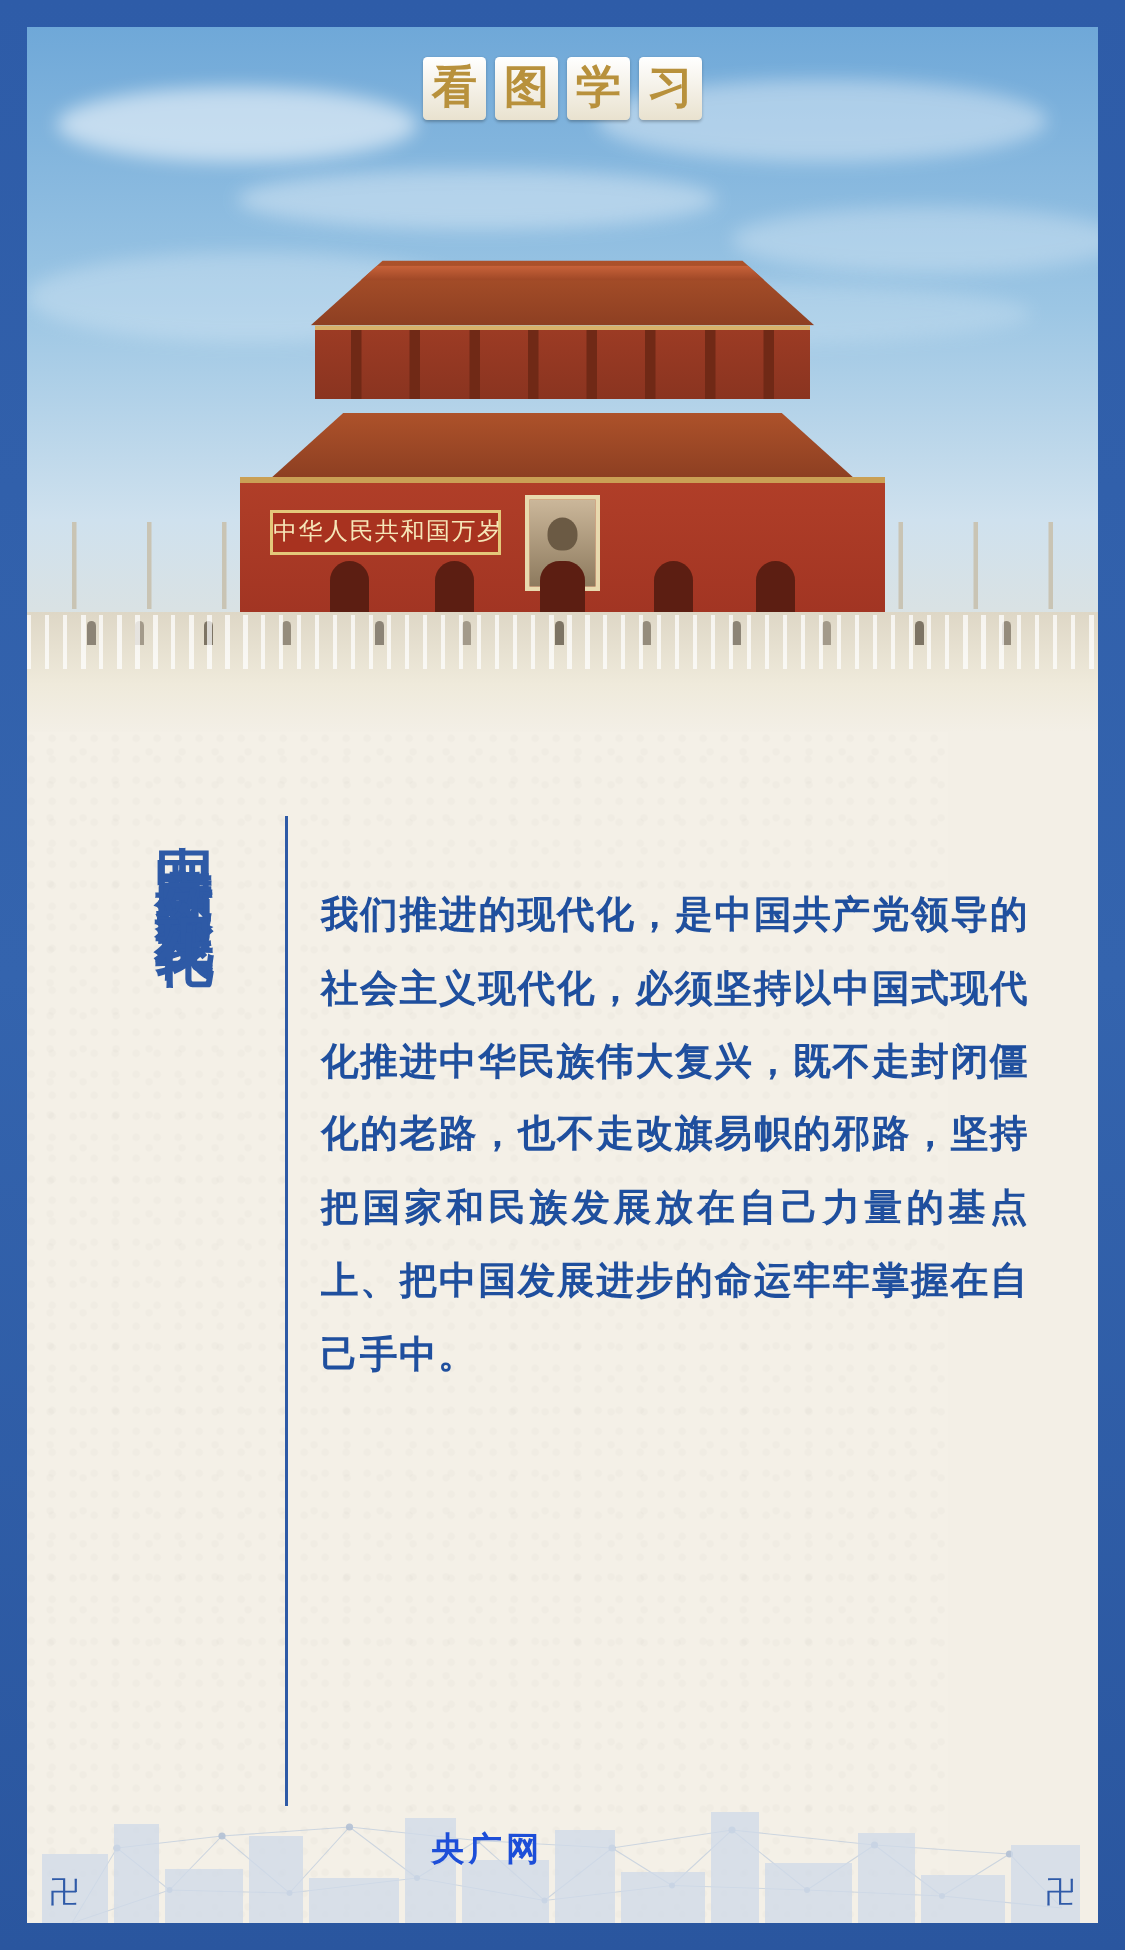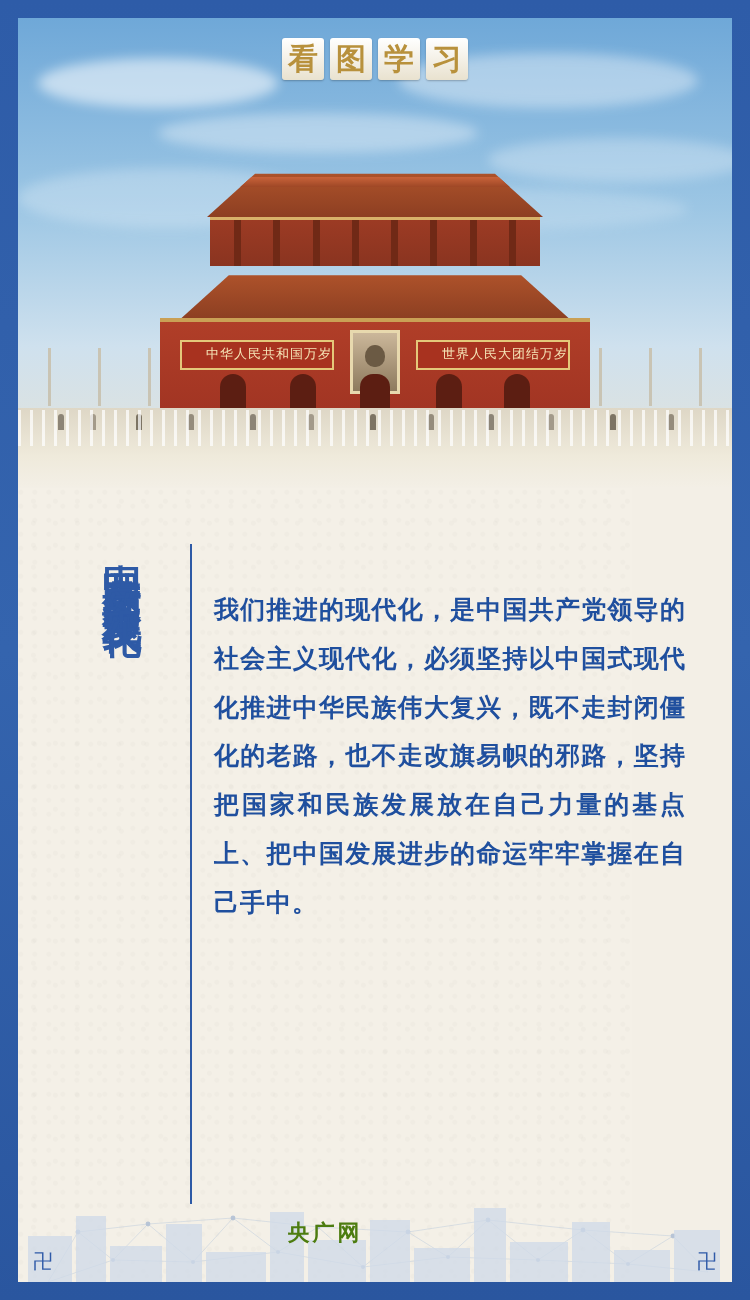--- a/index.html
+++ b/index.html
@@ -140,21 +140,21 @@
     position: relative;
     border-top: 4px solid #caa055;
   }
   .banner {
     position: absolute;
     top: 18px;
     height: 26px;
     background: #a8321f;
     border: 2px solid #e4c87a;
     color: #f6e6b8;
-    font-size: 13px;
+    font-size: 16px;
     line-height: 24px;
     text-align: right;
     font-family: "DejaVu Serif", serif;
     letter-spacing: 1px;
     white-space: nowrap;
   }
   .banner-left { left: 20px; width: 150px; }
   .banner-right { right: 20px; width: 150px; }
   .portrait {
     position: absolute;
@@ -281,21 +281,21 @@
     position:absolute; inset:0;
     opacity:.55;
   }
   .footer-logo {
     position:absolute;
     left: 50%; transform: translateX(-50%);
     bottom: 34px;
     font-family: "DejaVu Serif", serif;
     font-size: 22px;
     font-weight: bold;
-    color: #4d7c0f;
+    color: #1d4ed8;
     letter-spacing: 3px;
     white-space: nowrap;
   }
   .corner {
     position: absolute;
     width: 26px; height: 26px;
     color: #2f5aa8;
     font-size: 20px;
     line-height: 26px;
     text-align:center;
@@ -340,21 +340,20 @@
             <div class="col"></div>
             <div class="col"></div>
           </div>
         </div>
         <div class="roof-low">
           <div class="emblem"></div>
         </div>
         <div class="wall">
           <div class="banner banner-left">中华人民共和国万岁</div>
           <div class="portrait"></div>
-          <div class="banner banner-right">世界人民大团结万岁</div>
           <div class="gate-arch ga1"></div>
           <div class="gate-arch ga2"></div>
           <div class="gate-arch ga3"></div>
           <div class="gate-arch ga4"></div>
           <div class="gate-arch ga5"></div>
         </div>
       </div>
 
       <div class="poles">
         <div class="pole" style="left:30px"></div>

